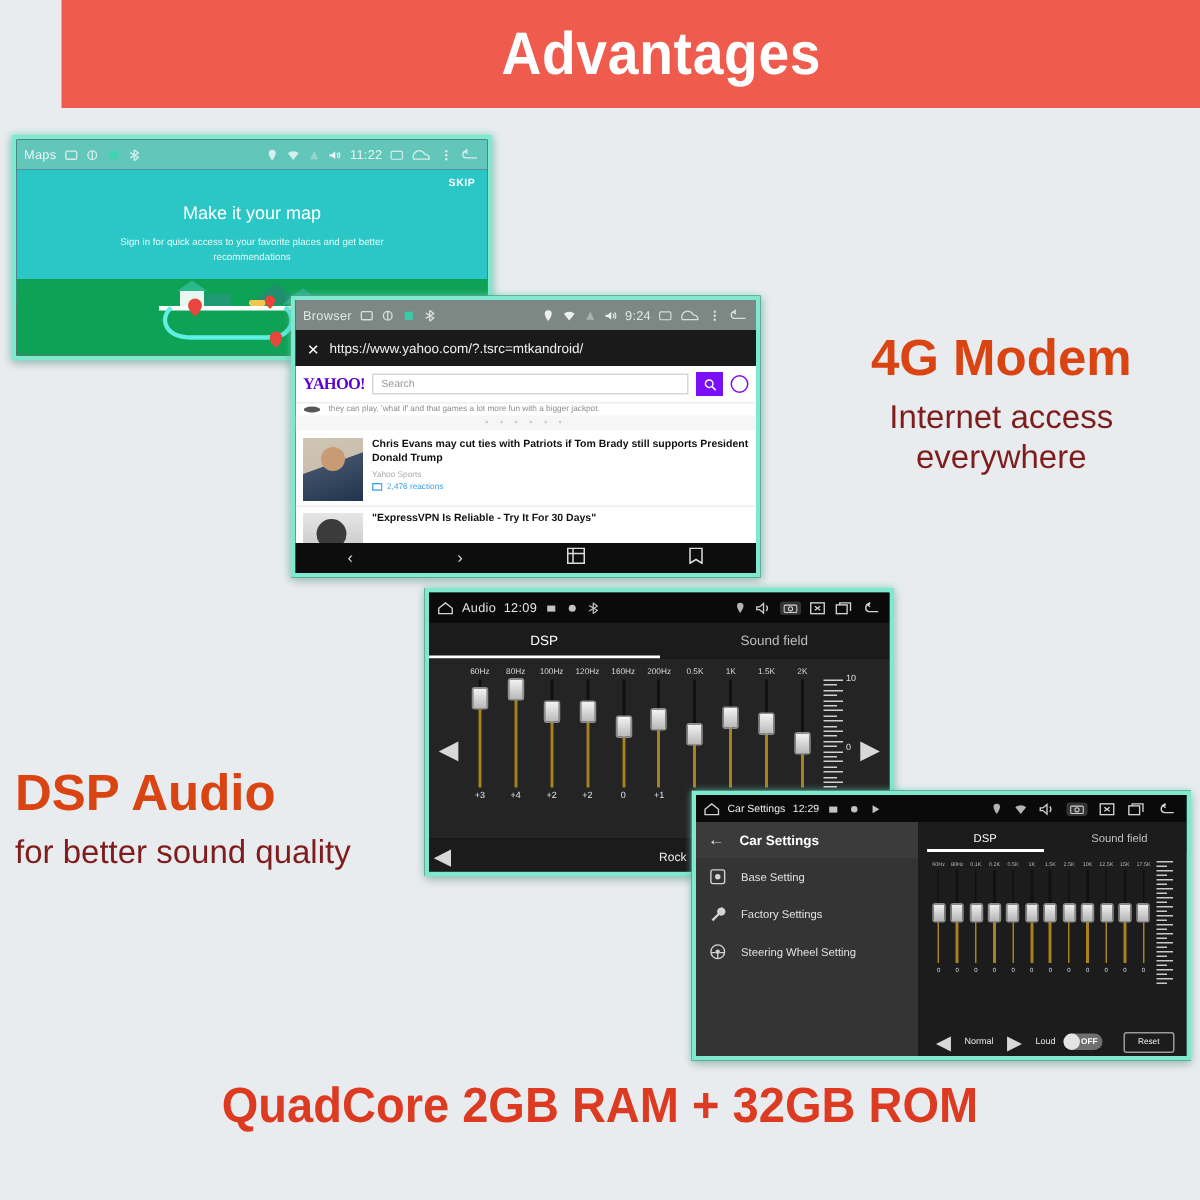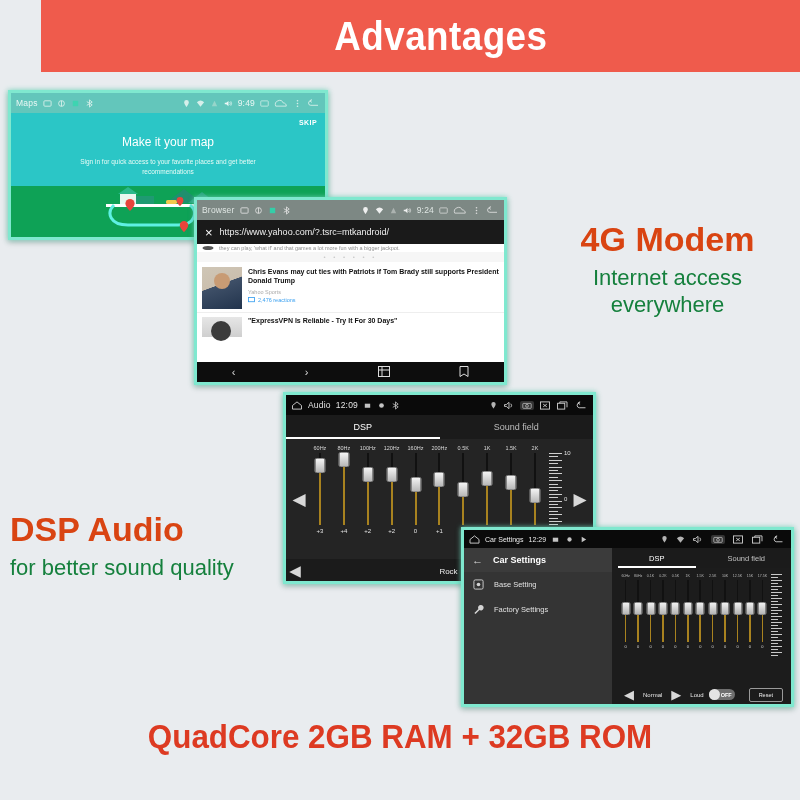--- a/index.html
+++ b/index.html
@@ -138,21 +138,21 @@
   .car-foot .eq-arrow { font-size: 13px; }
   .cf-label { color:#e8e8e8; font-size:6px;}
   .toggle { width: 26px; height: 11px; border-radius:6px; background:#6f6f6f; position:relative; display:flex; align-items:center; }
   .toggle .knob { width: 11px; height:11px; border-radius:50%; background:#e4e4e4;}
   .toggle .off { position:absolute; right:3px; color:#fff; font-size:5.5px; font-weight:bold;}
   .reset-btn { margin-left:auto; border:1px solid #9a9a9a; color:#eee; font-size:5.5px; padding:3px 9px; border-radius:2px;}
 
   
   .copy { position: absolute; }
   .copy .title { font-size: 34px; font-weight: bold; color:#d94412; line-height:1.05; }
-  .copy .sub { font-size: 22px; color:#15803d; line-height:1.25; margin-top:6px; font-weight: normal;}
+  .copy .sub { font-size: 22px; color:#7f1d1d; line-height:1.25; margin-top:6px; font-weight: normal;}
   #copy-4g { left: 540px; top: 222px; width: 255px; text-align: center; }
   #copy-dsp { left: 10px; top: 512px; width: 250px; }
 
   .footline {
     position:absolute; left:0; right:0; top: 718px; text-align:center;
     color:#dd3a22; font-size: 33px; font-weight:bold;
     font-family:"Liberation Sans Narrow","Liberation Sans",sans-serif;
     transform: scaleX(.95);
   }
 </style>
@@ -202,21 +202,21 @@
         <svg viewBox="0 0 10 10">
           <path d="M2 8h6L5 2z" fill="#9fd8cd"></path>
         </svg>
       </span>
     <span class="ic">
         <svg viewBox="0 0 12 10">
           <path d="M1 4h2l3-2.5v7L3 6H1z" fill="#fff"></path>
           <path d="M7.5 3a3 3 0 010 4M9 2a5 5 0 010 6" stroke="#fff" stroke-width=".9" fill="none"></path>
         </svg>
       </span>
-    <span class="sb-title">9:49</span>
+    <span class="sb-title">11:22</span>
     <span class="ic">
         <svg viewBox="0 0 12 10">
           <rect x="1" y="1.5" width="10" height="7" rx="1" fill="none" stroke="#e6f5f1" stroke-width="1"></rect>
         </svg>
       </span>
     <span class="ic" style="width:14px">
         <svg viewBox="0 0 16 10">
           <path d="M2 8h12a3.2 3.2 0 00-3.4-3.6A4 4 0 002 8z" fill="none" stroke="#e6f5f1" stroke-width="1"></path>
         </svg>
       </span>
@@ -334,20 +334,31 @@
         </svg>
       </span>
   </div>
 
   <div class="url-bar">
     <span class="url-x">×</span>
     <span class="url-text">https://www.yahoo.com/?.tsrc=mtkandroid/</span>
   </div>
 
   <div class="yahoo-page">
+    <div class="yahoo-bar">
+      <span class="yahoo-logo">YAHOO!</span>
+      <span class="yahoo-search">Search</span>
+      <span class="yahoo-go">
+        <svg width="9" height="9" viewBox="0 0 10 10">
+            <circle cx="4.2" cy="4.2" r="2.8" fill="none" stroke="#fff" stroke-width="1.1"></circle>
+            <path d="M6.4 6.4L9 9" stroke="#fff" stroke-width="1.1"></path>
+          </svg>
+      </span>
+      <span class="yahoo-acct"></span>
+    </div>
     <div class="ticker">
       <svg width="12" height="6" viewBox="0 0 12 6">
           <ellipse cx="6" cy="3" rx="5.5" ry="2" fill="#555"></ellipse>
         </svg>
       <span>they can play, 'what if' and that games a lot more fun with a bigger jackpot.</span>
     </div>
     <div class="dots">• • • • • •</div>
     <div class="news-item">
       <div class="news-thumb"></div>
       <div class="news-txt">
@@ -615,20 +626,30 @@
             <span>Base Setting</span>
           </div>
           <div class="car-item">
             <span class="ic">
               <svg viewBox="0 0 12 12">
                 <path d="M8.5 1a3 3 0 00-2.6 4.4L1.5 9.8l1.2 1.2 4.4-4.4A3 3 0 108.5 1z" fill="#ddd"></path>
               </svg>
             </span>
             <span>Factory Settings</span>
           </div>
+          <div class="car-item">
+            <span class="ic">
+              <svg viewBox="0 0 12 12">
+                <circle cx="6" cy="6" r="5" fill="none" stroke="#ddd" stroke-width="1"></circle>
+                <circle cx="6" cy="6" r="1.6" fill="#ddd"></circle>
+                <path d="M1.2 6.6h3.3M7.5 6.6h3.3M6 7.6V11" stroke="#ddd" stroke-width="1"></path>
+              </svg>
+            </span>
+            <span>Steering Wheel Setting</span>
+          </div>
         </div>
     </div>
 
     <div class="car-right">
       <div class="car-right-sb">
         <span class="ic">
             <svg viewBox="0 0 10 10">
               <path d="M5 1a2.4 2.4 0 00-2.4 2.4C2.6 5.3 5 8.5 5 8.5s2.4-3.2 2.4-5.1A2.4 2.4 0 005 1z" fill="#ccc"></path>
             </svg>
           </span>

